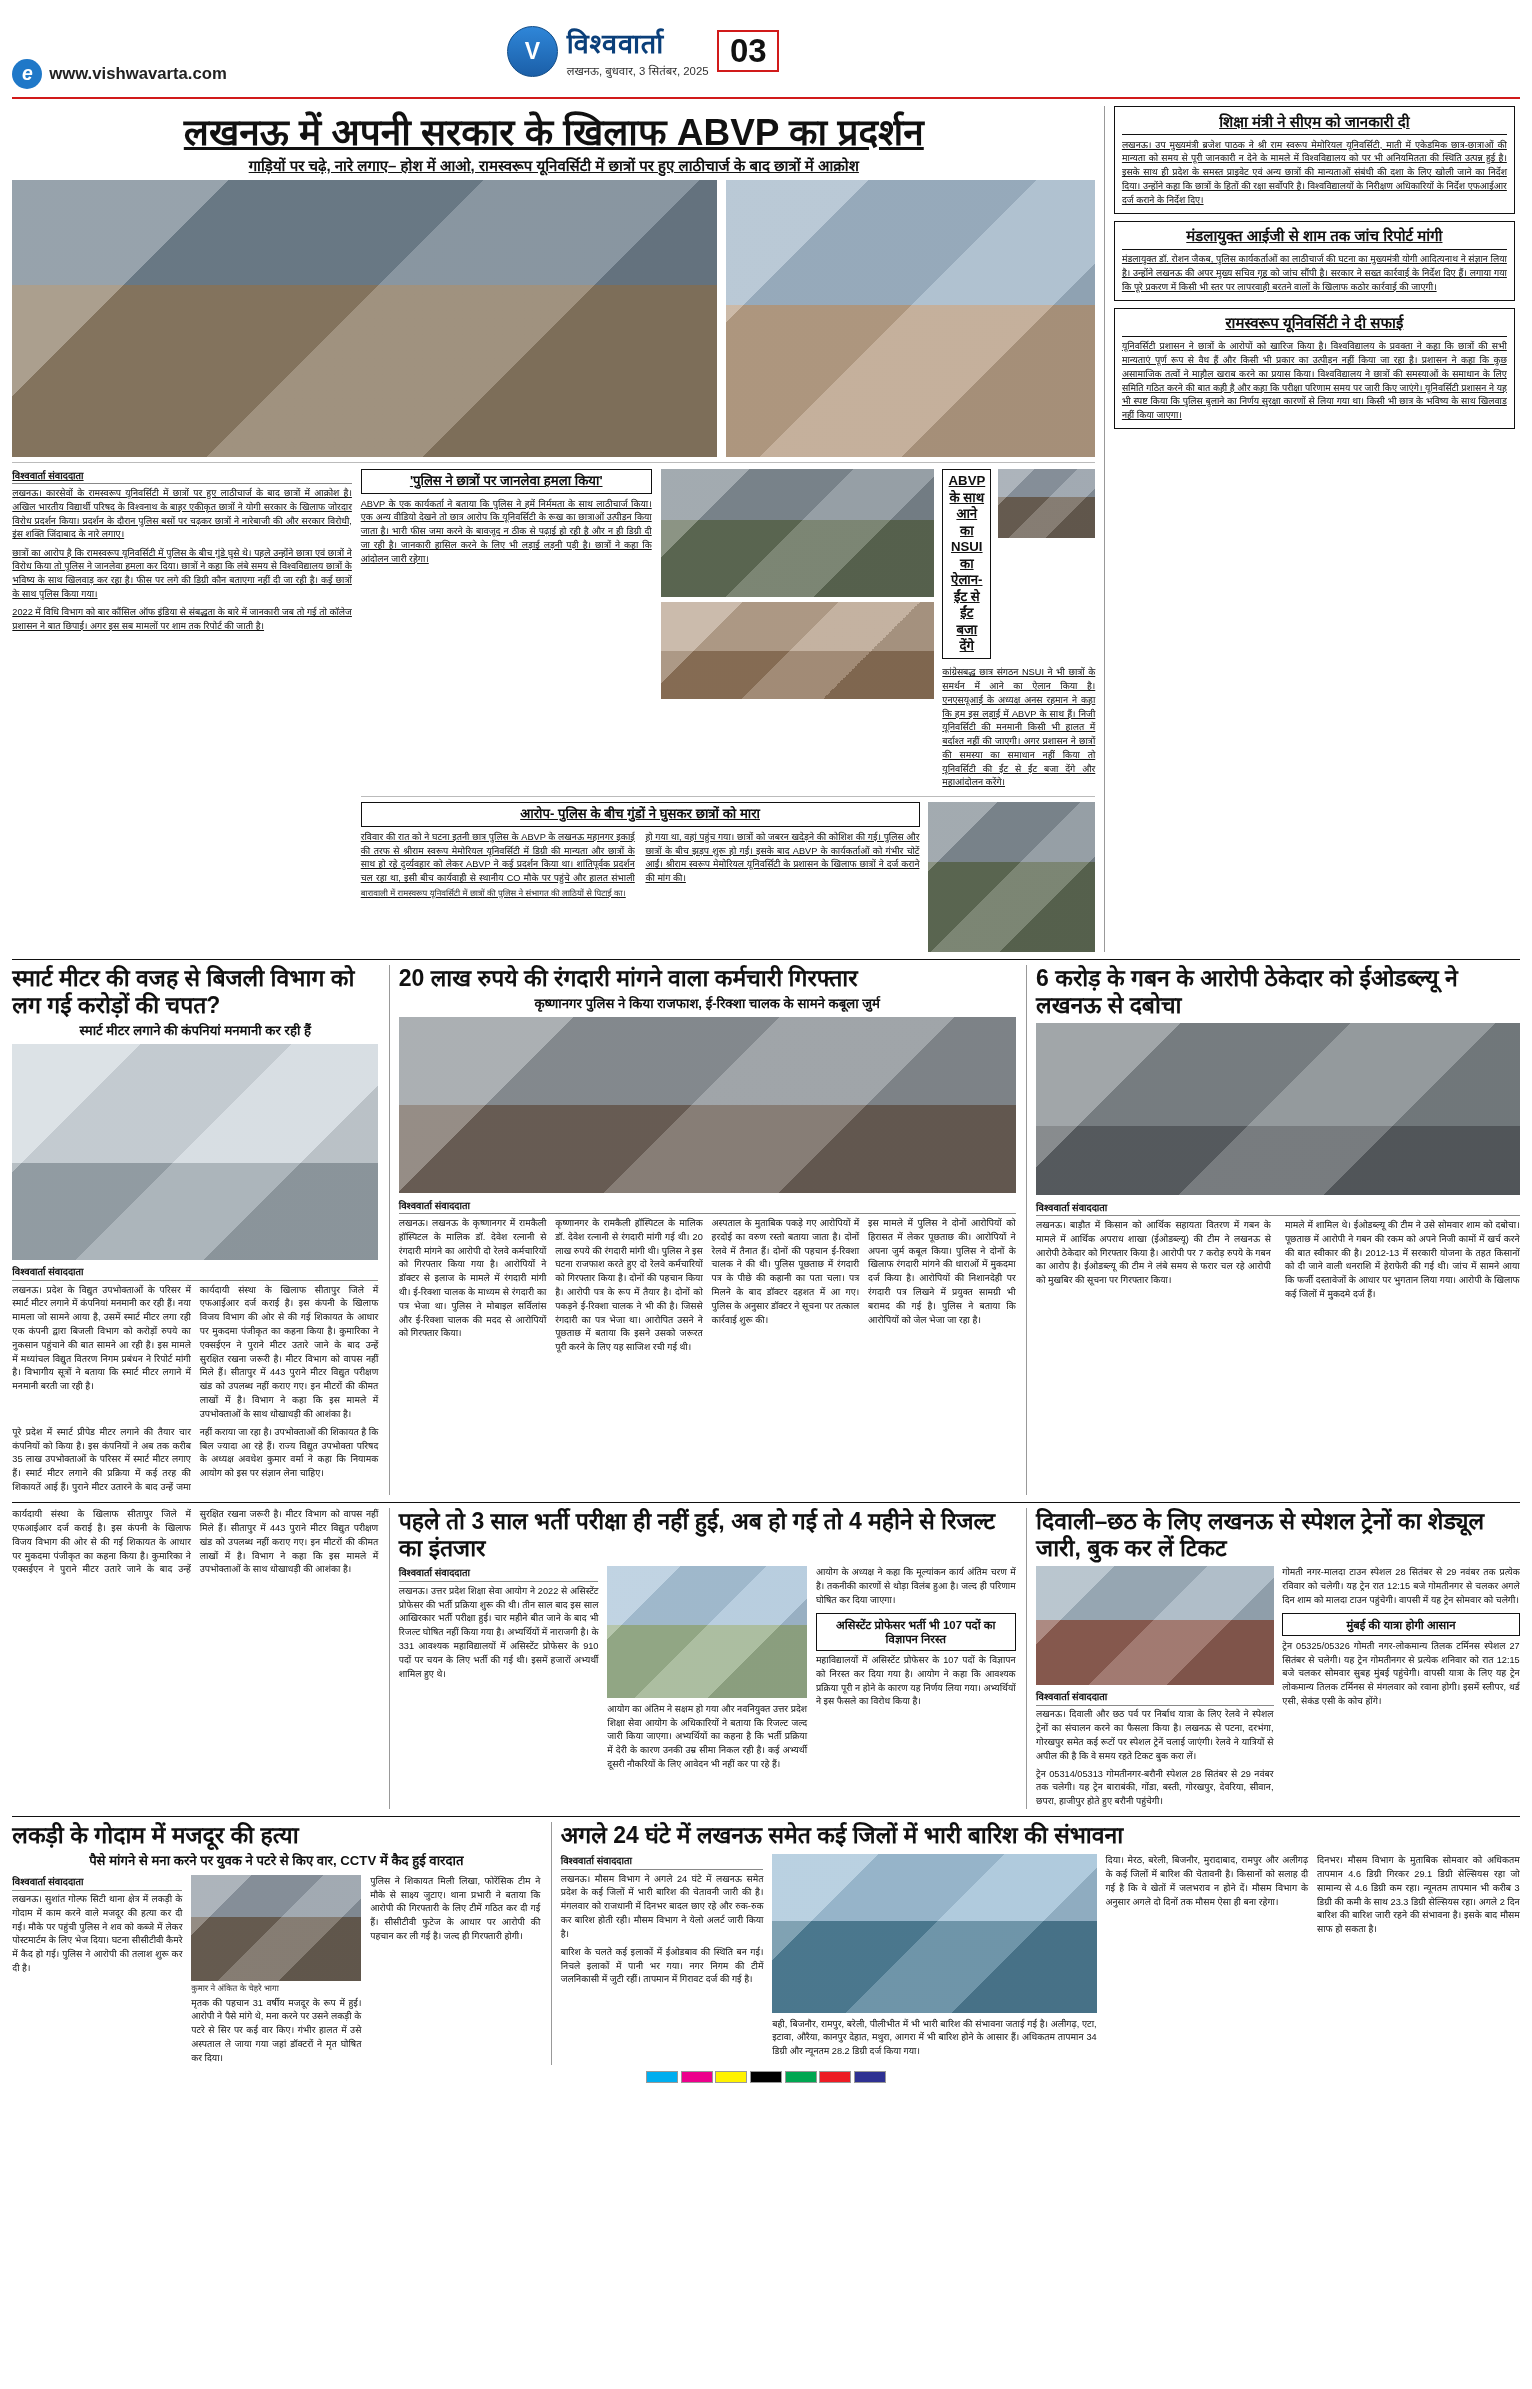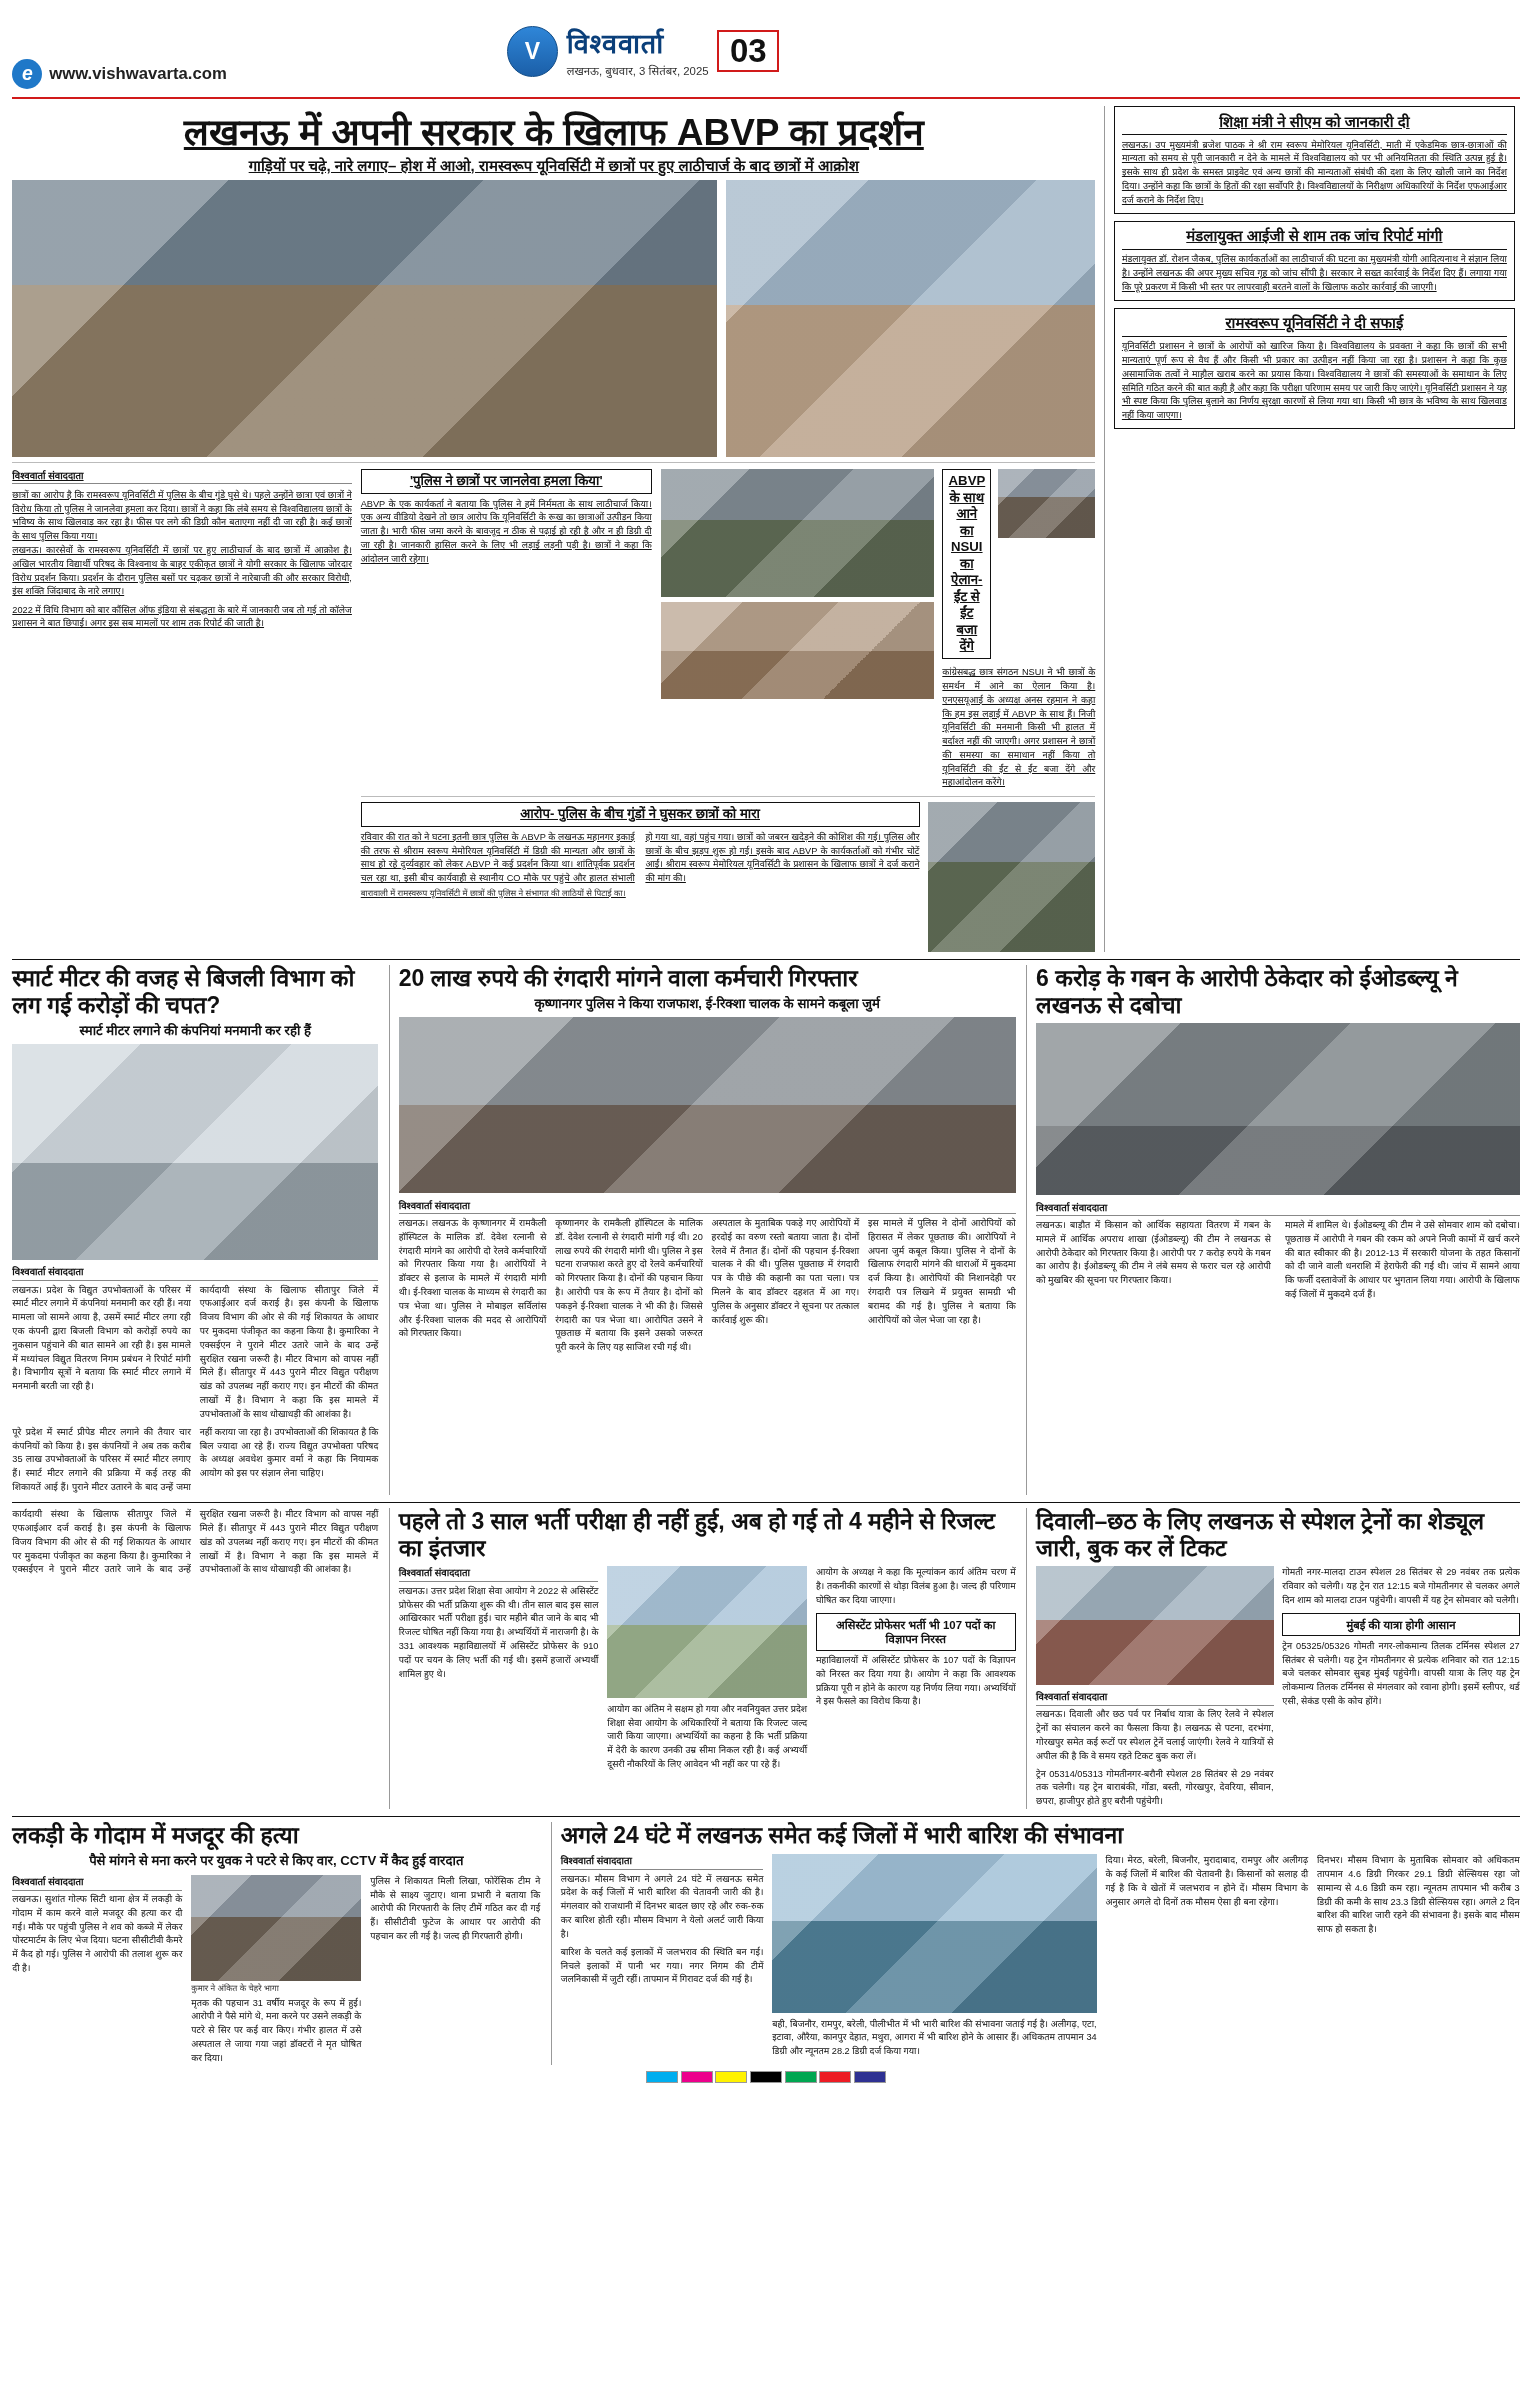--- a/index.html
+++ b/index.html
@@ -96,22 +96,22 @@
       <div class="two-img">
         <div class="ph crowd" style="width:705px;height:277px;"></div>
         <div class="ph bldg" style="flex:1;height:277px;"></div>
       </div>
 
       <div class="thin" style="margin:5.3px 0;"></div>
 
       <div class="colset">
         <div style="width:173px;">
           <div class="byline">विश्ववार्ता संवाददाता</div>
+          <div class="body">लखनऊ। कारसेवों के रामस्वरूप यूनिवर्सिटी में छात्रों पर हुए लाठीचार्ज के बाद छात्रों में आक्रोश है। अखिल भारतीय विद्यार्थी परिषद के विश्वनाथ के बाहर एकीकृत छात्रों ने योगी सरकार के खिलाफ जोरदार विरोध प्रदर्शन किया। प्रदर्शन के दौरान पुलिस बसों पर चढ़कर छात्रों ने नारेबाजी की और सरकार विरोधी, इंस शक्ति जिंदाबाद के नारे लगाए।</div>
           <div class="body" style="margin-top:4.4px;">छात्रों का आरोप है कि रामस्वरूप यूनिवर्सिटी में पुलिस के बीच गुंडे घुसे थे। पहले उन्होंने छात्रा एवं छात्रों ने विरोध किया तो पुलिस ने जानलेवा हमला कर दिया। छात्रों ने कहा कि लंबे समय से विश्वविद्यालय छात्रों के भविष्य के साथ खिलवाड़ कर रहा है। फीस पर लगे की डिग्री कौन बताएगा नहीं दी जा रही है। कई छात्रों के साथ पुलिस किया गया।</div>
-          <div class="body">लखनऊ। कारसेवों के रामस्वरूप यूनिवर्सिटी में छात्रों पर हुए लाठीचार्ज के बाद छात्रों में आक्रोश है। अखिल भारतीय विद्यार्थी परिषद के विश्वनाथ के बाहर एकीकृत छात्रों ने योगी सरकार के खिलाफ जोरदार विरोध प्रदर्शन किया। प्रदर्शन के दौरान पुलिस बसों पर चढ़कर छात्रों ने नारेबाजी की और सरकार विरोधी, इंस शक्ति जिंदाबाद के नारे लगाए।</div>
           <div class="body" style="margin-top:4.4px;">2022 में विधि विभाग को बार कौंसिल ऑफ इंडिया से संबद्धता के बारे में जानकारी जब तो गई तो कॉलेज प्रशासन ने बात छिपाई। अगर इस सब मामलों पर शाम तक रिपोर्ट की जाती है।</div>
         </div>
 
         <div style="width:898px;">
           <div style="display:flex;gap:8.8px;">
             <div style="width:291px;">
               <div class="inline-head boxed">'पुलिस ने छात्रों पर जानलेवा हमला किया'</div>
               <div class="body" style="margin-top:3.5px;">ABVP के एक कार्यकर्ता ने बताया कि पुलिस ने हमें निर्ममता के साथ लाठीचार्ज किया। एक अन्य वीडियो देखने तो छात्र आरोप कि यूनिवर्सिटी के रूख का छात्राओं उत्पीड़न किया जाता है। भारी फीस जमा करने के बावजूद न ठीक से पढ़ाई हो रही है और न ही डिग्री दी जा रही है। जानकारी हासिल करने के लिए भी लड़ाई लड़नी पड़ी है। छात्रों ने कहा कि आंदोलन जारी रहेगा।</div>
             </div>
             <div style="width:273px;">
@@ -267,21 +267,21 @@
           </div>
         </div>
       </div>
 
       <div class="col-rule" style="flex:1;padding-left:8.8px;">
         <div class="sec-head">अगले 24 घंटे में लखनऊ समेत कई जिलों में भारी बारिश की संभावना</div>
         <div style="display:flex;gap:8.8px;margin-top:5.3px;">
           <div style="flex:1;">
             <div class="byline">विश्ववार्ता संवाददाता</div>
             <div class="body">लखनऊ। मौसम विभाग ने अगले 24 घंटे में लखनऊ समेत प्रदेश के कई जिलों में भारी बारिश की चेतावनी जारी की है। मंगलवार को राजधानी में दिनभर बादल छाए रहे और रुक-रुक कर बारिश होती रही। मौसम विभाग ने येलो अलर्ट जारी किया है।</div>
-            <div class="body" style="margin-top:4.4px;">बारिश के चलते कई इलाकों में जलभराव की स्थिति बन गई। निचले इलाकों में पानी भर गया। नगर निगम की टीमें जलनिकासी में जुटी रहीं। तापमान में गिरावट दर्ज की गई है।</div>
+            <div class="body" style="margin-top:4.4px;">बारिश के चलते कई इलाकों में ईओडबाव की स्थिति बन गई। निचले इलाकों में पानी भर गया। नगर निगम की टीमें जलनिकासी में जुटी रहीं। तापमान में गिरावट दर्ज की गई है।</div>
           </div>
           <div style="flex:1.6;">
             <div class="ph flood" style="width:100%;height:159px;"></div>
             <div class="body" style="margin-top:4.4px;">बही, बिजनौर, रामपुर, बरेली, पीलीभीत में भी भारी बारिश की संभावना जताई गई है। अलीगढ़, एटा, इटावा, औरैया, कानपुर देहात, मथुरा, आगरा में भी बारिश होने के आसार हैं। अधिकतम तापमान 34 डिग्री और न्यूनतम 28.2 डिग्री दर्ज किया गया।</div>
           </div>
           <div style="flex:1;">
             <div class="body">दिया। मेरठ, बरेली, बिजनौर, मुरादाबाद, रामपुर और अलीगढ़ के कई जिलों में बारिश की चेतावनी है। किसानों को सलाह दी गई है कि वे खेतों में जलभराव न होने दें। मौसम विभाग के अनुसार अगले दो दिनों तक मौसम ऐसा ही बना रहेगा।</div>
           </div>
           <div style="flex:1;">
             <div class="body">दिनभर। मौसम विभाग के मुताबिक सोमवार को अधिकतम तापमान 4.6 डिग्री गिरकर 29.1 डिग्री सेल्सियस रहा जो सामान्य से 4.6 डिग्री कम रहा। न्यूनतम तापमान भी करीब 3 डिग्री की कमी के साथ 23.3 डिग्री सेल्सियस रहा। अगले 2 दिन बारिश की बारिश जारी रहने की संभावना है। इसके बाद मौसम साफ हो सकता है।</div>

